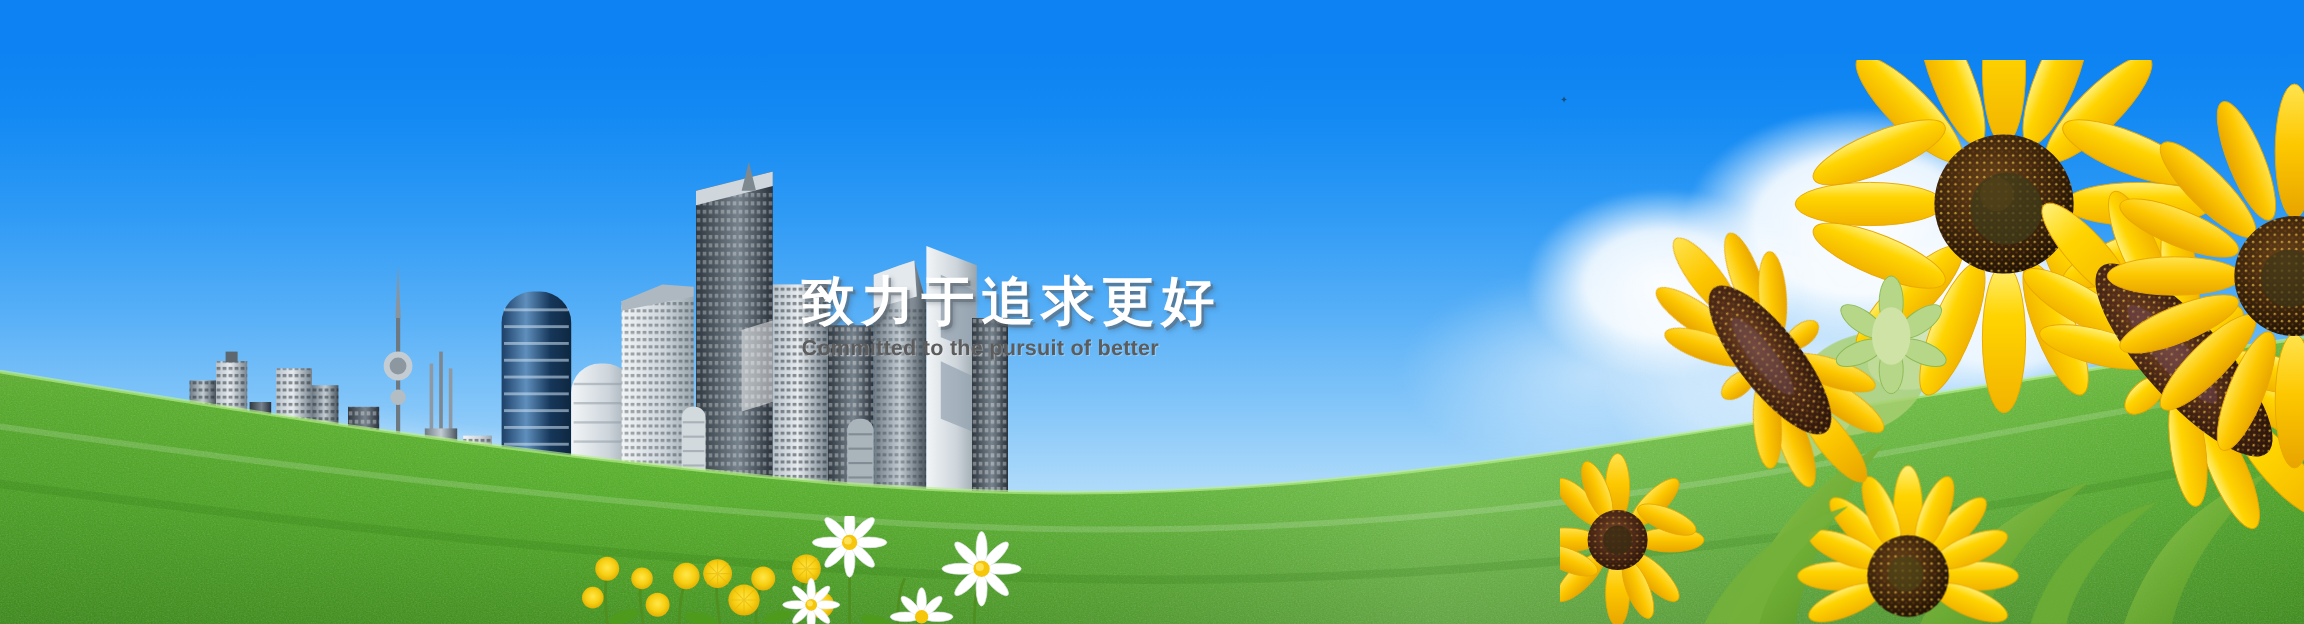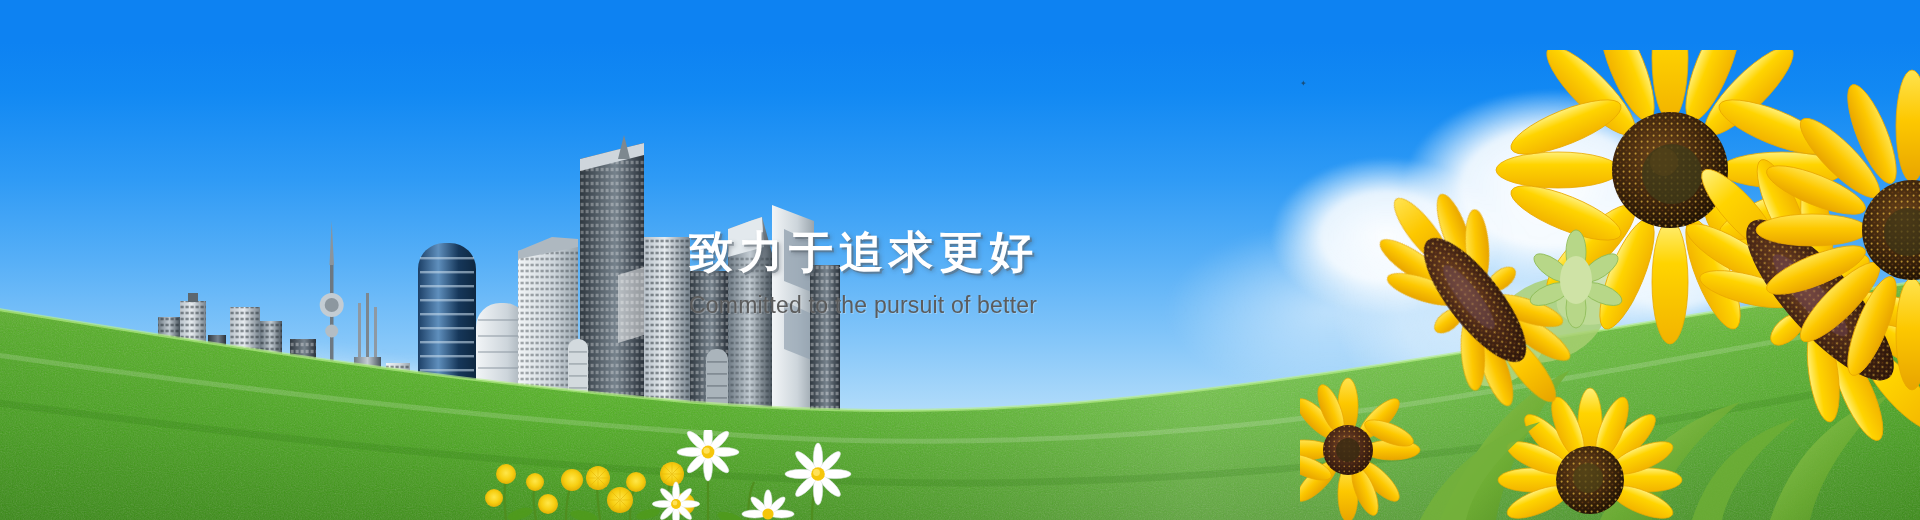--- a/index.html
+++ b/index.html
@@ -128,41 +128,41 @@
     right: 0;
     bottom: 0;
     width: 620px;
     height: 470px;
   }
   .sunflowers svg { display: block; }
 
   
   .caption {
     position: absolute;
-    left: 689px;
+    left: 668px;
     top: 228px;
     width: 560px;
     z-index: 40;
   }
   .caption-title {
     font-size: 44px;
     font-weight: bold;
     color: #ffffff;
     letter-spacing: 6px;
     line-height: 1.08;
     text-shadow:
       2px 2px 0 rgba(95,105,115,0.55),
       3px 3px 4px rgba(60,70,80,0.35);
     white-space: nowrap;
     font-family: "DejaVu Sans", "Liberation Sans", sans-serif;
   }
   .caption-subtitle {
-    margin-top: 16px;
-    font-size: 23px;
-    font-weight: normal;
+    margin-top: 4px;
+    font-size: 18px;
+    font-weight: bold;
     color: #5c5c5c;
     letter-spacing: 0.2px;
     white-space: nowrap;
     font-family: "Liberation Sans", sans-serif;
     text-shadow: 1px 1px 0 rgba(255,255,255,0.25);
   }
 </style>
 </head>
 <body>
 

